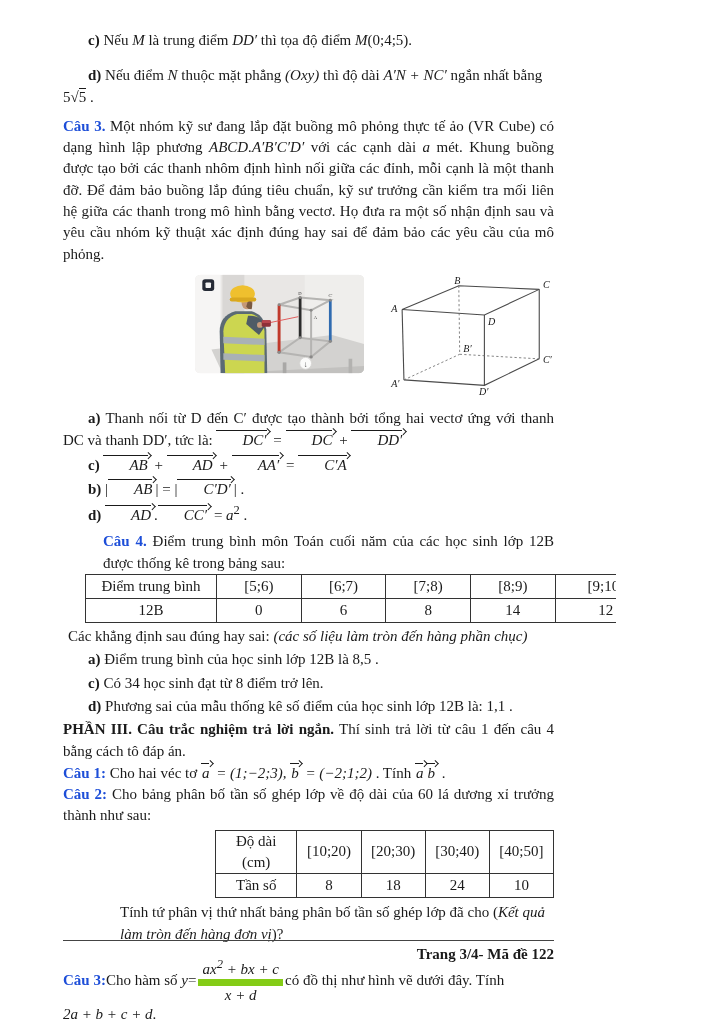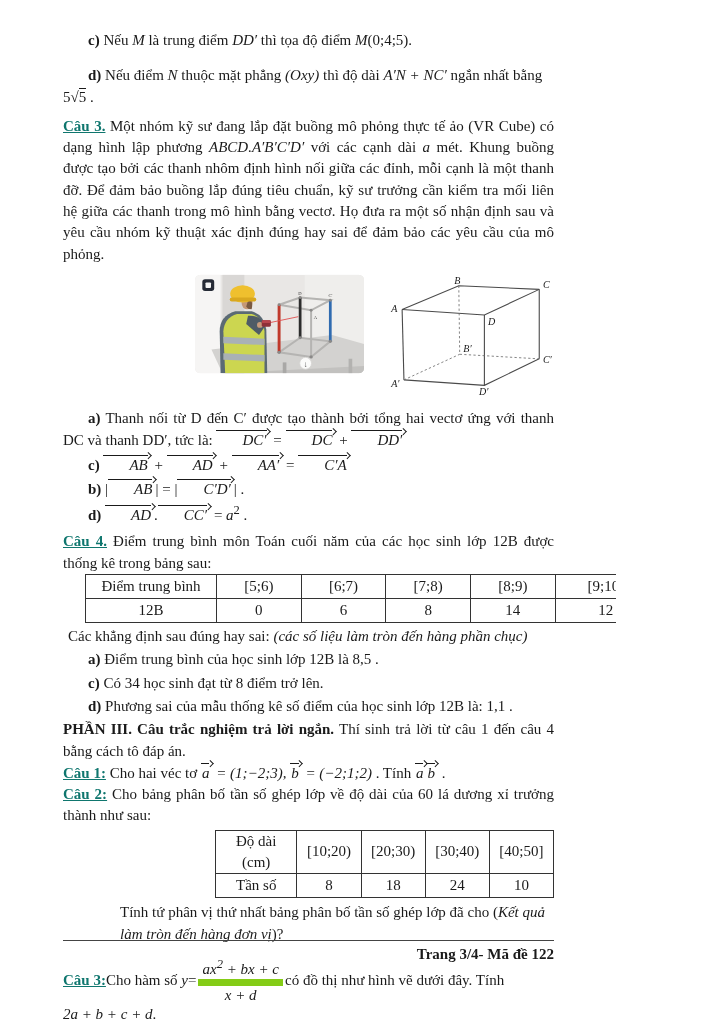--- a/index.html
+++ b/index.html
@@ -10,21 +10,21 @@
     font-family:"Liberation Serif","DejaVu Serif",serif;
     font-size:15px;color:#1a1a1a;
     overflow:hidden;
     box-sizing:border-box;
     padding:30px 62px 0 63px;
     line-height:1.42;
   }
   p{margin:0;}
   .just{text-align:justify;}
   .indent{ text-indent:25px;}
-  .blue{color:#0f766e;font-weight:bold;text-decoration:underline;}
+  .blue{color:#1d4ed8;font-weight:bold;}
   b,.b{font-weight:bold;}
   .mi{font-style:italic;}
   .it{font-style:italic;}
   .mb14{margin-bottom:14px;}
   .mb8{margin-bottom:8px;}
   
   .vec{position:relative;font-style:italic;display:inline-block;padding:3px 3px 0 1px;line-height:1.1;}
   .vec::before{content:"";position:absolute;left:0;right:3px;top:1px;border-top:1px solid #1a1a1a;}
   .vec::after{content:"";position:absolute;right:0;top:-0.5px;width:3.5px;height:3.5px;
     border-top:1px solid #1a1a1a;border-right:1px solid #1a1a1a;transform:rotate(45deg);}
@@ -161,21 +161,21 @@
   <div class="statements">
     <p class="just indent"><b>a)</b><span> Thanh nối từ D đến C′ được tạo thành bởi tổng hai vectơ ứng với thanh DC và thanh DD′, tức là: </span><span class="vec">DC′</span><span> = </span><span class="vec">DC</span><span> + </span><span class="vec">DD′</span></p>
 
     <p class="indent"><b>c)</b> <span class="vec">AB</span><span> + </span><span class="vec">AD</span><span> + </span><span class="vec">AA′</span><span> = </span><span class="vec">C′A</span></p>
 
     <p class="indent"><b>b)</b> <span>|</span><span class="vec">AB</span><span>|</span><span> = </span><span>|</span><span class="vec">C′D′</span><span>|</span><span> .</span></p>
 
     <p class="indent"><b>d)</b> <span class="vec">AD</span><span>.</span><span class="vec">CC′</span><span> = </span><span class="mi">a</span><sup>2</sup><span> .</span></p>
   </div>
 
-  <p class="just" style="margin-top:5px;"><span class="blue">Câu 4.</span><span> Điểm trung bình môn Toán cuối năm của các học sinh lớp 12B được thống kê trong bảng sau:</span></p>
+  <p class="just" style="margin-top:5px;margin-left:40px;"><span class="blue">Câu 4.</span><span> Điểm trung bình môn Toán cuối năm của các học sinh lớp 12B được thống kê trong bảng sau:</span></p>
 
   <table class="t1">
     <tbody>
         <tr>
       <td class="first">Điểm trung bình</td>
       <td>[5;6)</td>
       <td>[6;7)</td>
       <td>[7;8)</td>
       <td>[8;9)</td>
       <td>[9;10)</td>

